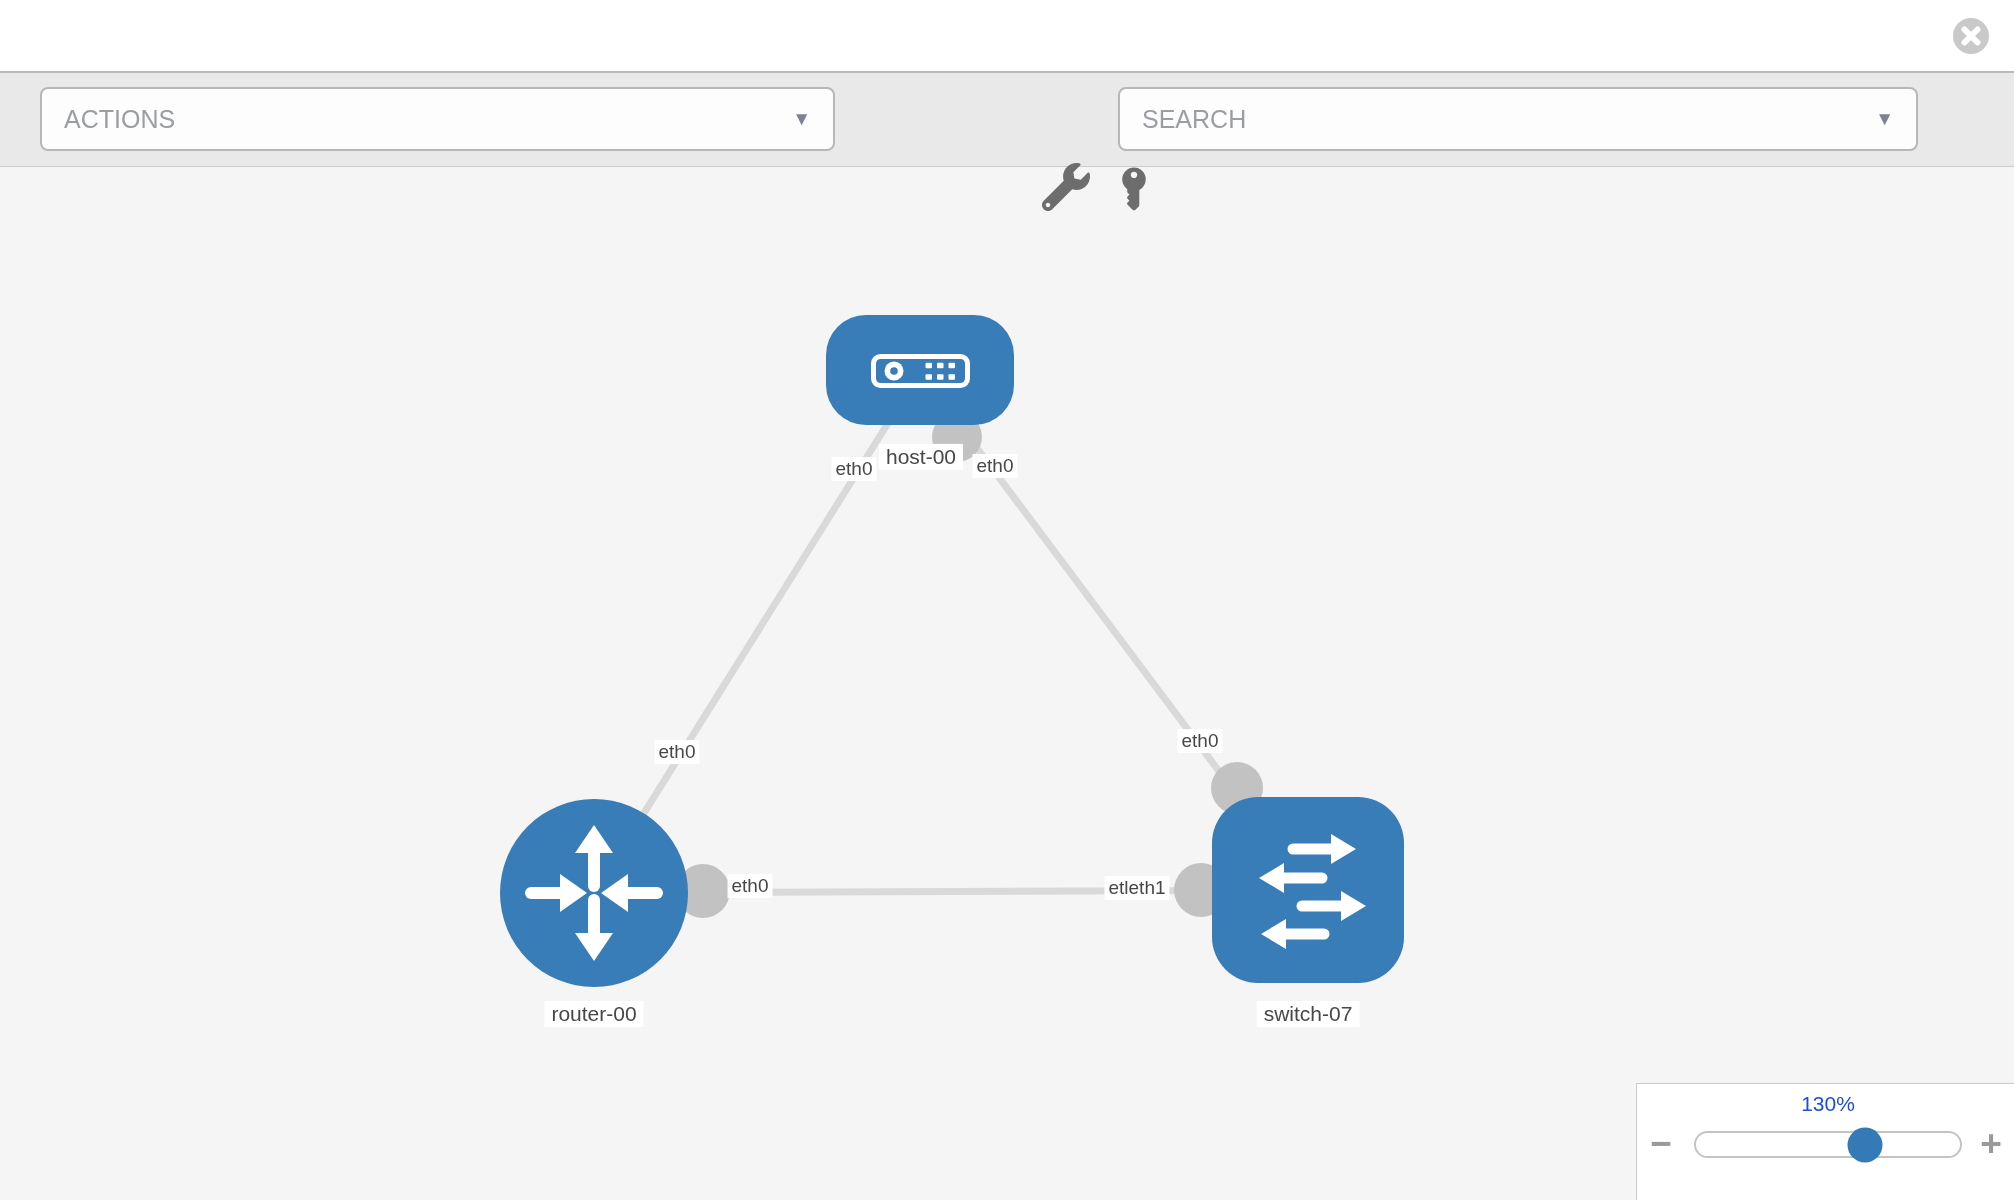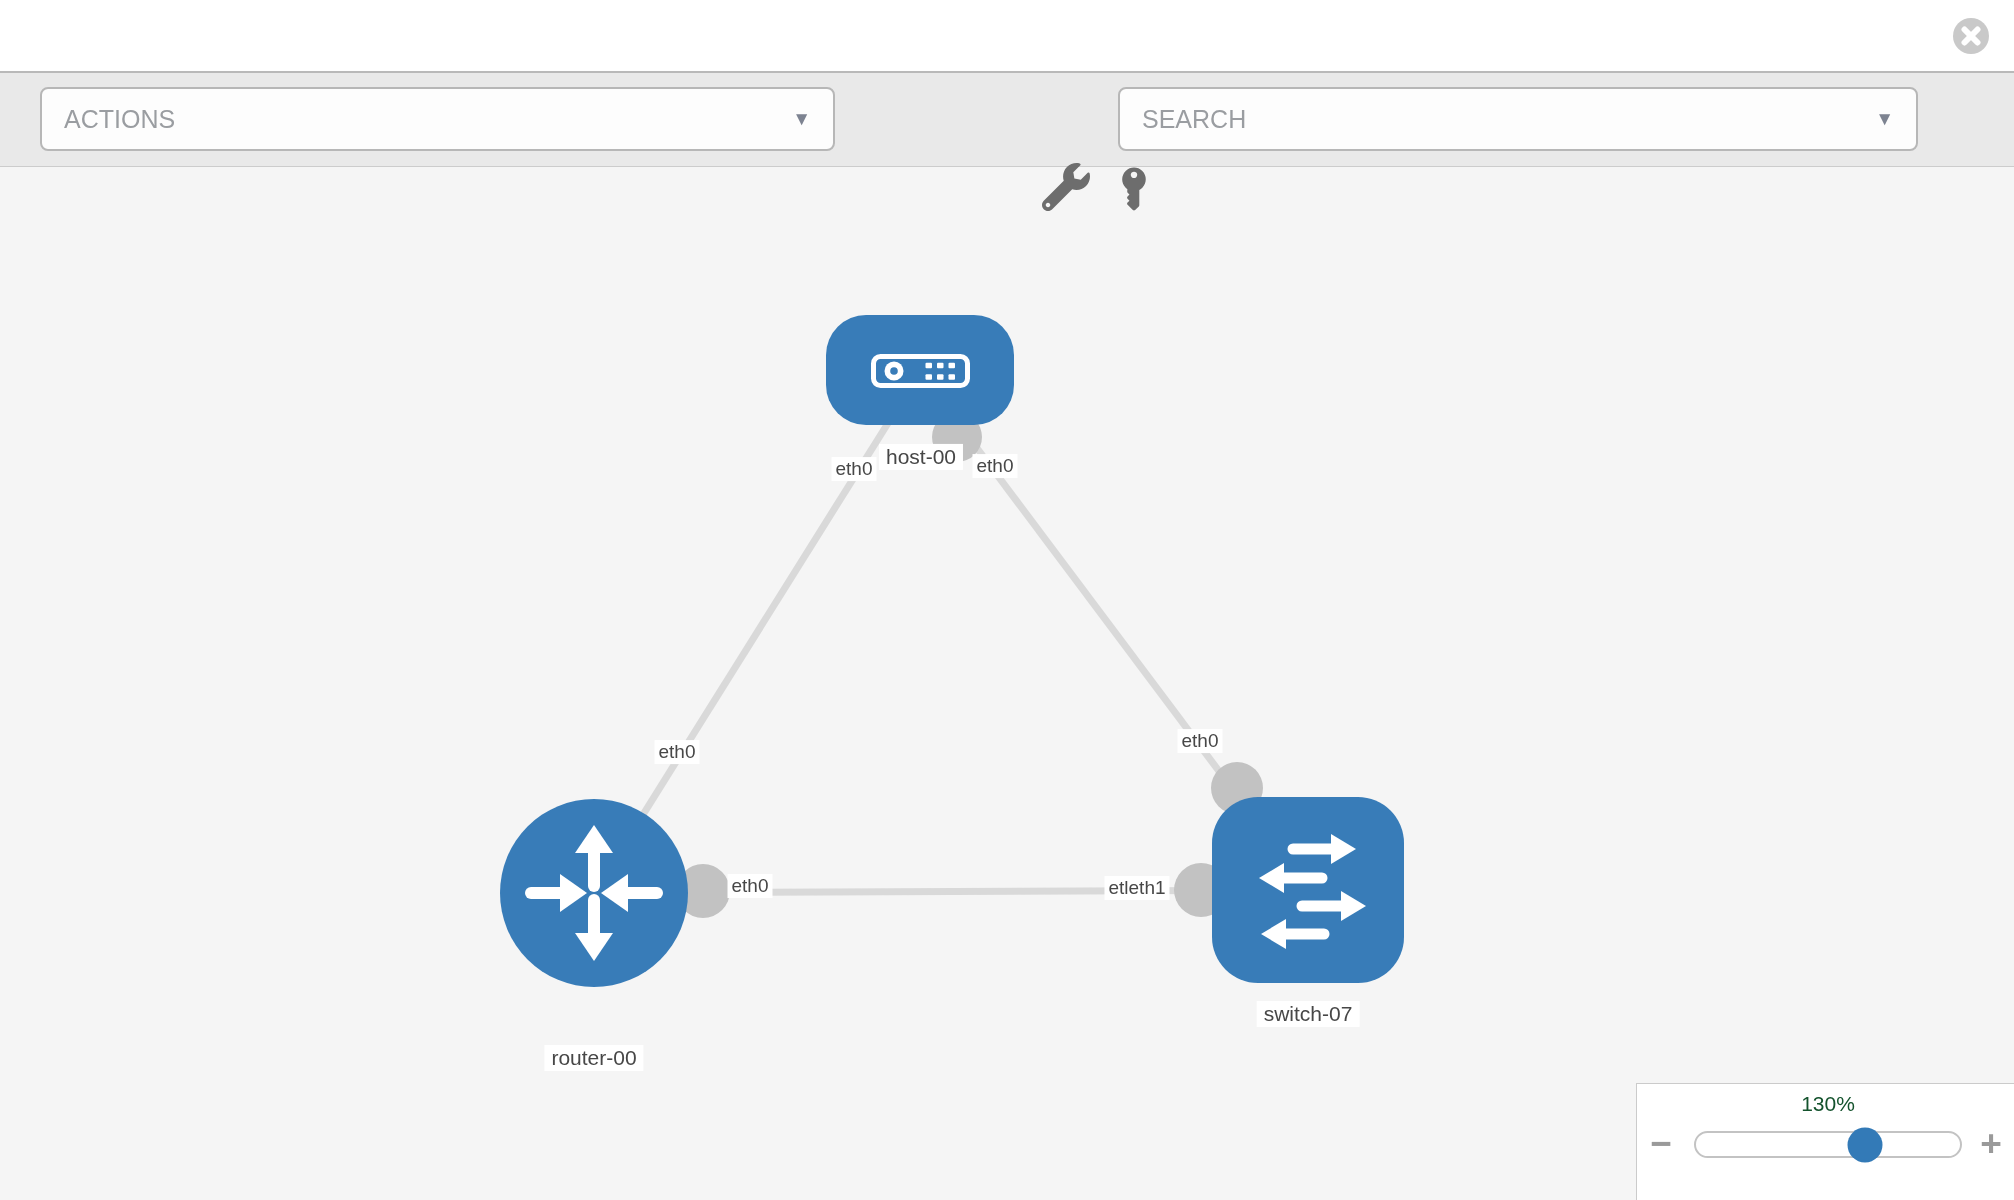--- a/index.html
+++ b/index.html
@@ -50,21 +50,21 @@
   }
   .lbl.small { font-size:19px; padding:1px 4px; }
   .lbl.node  { font-size:21px; padding:1px 7px; }
   
   .zoom-panel {
     position:absolute; left:1632px; top:925px; width:382px; height:117px;
     background:#ffffff; border-top:1px solid #cbcbcb; border-left:1px solid #cbcbcb;
   }
   .zoom-level {
     position:absolute; left:57px; top:8px; width:268px; text-align:center;
-    font-size:21px; color:#14532d;
+    font-size:21px; color:#1d4ed8;
   }
   .zoom-out, .zoom-in {
     position:absolute; top:37px; width:46px; height:46px; border:none; background:none;
     font-size:37px; font-weight:bold; color:#9a9a9a; cursor:pointer; padding:0; line-height:46px;
     text-align:center;
   }
   .zoom-out { left:1px; }
   .zoom-in  { left:331px; }
   .zoom-slider {
     position:absolute; left:57px; top:47px; width:268px; height:27px;
@@ -177,21 +177,21 @@
     </svg>
 
     <div class="lbl small" style="left:850px;  top:311px;">eth0</div>
     <div class="lbl small" style="left:991px;  top:308px;">eth0</div>
     <div class="lbl small" style="left:673px;  top:594px;">eth0</div>
     <div class="lbl small" style="left:1196px; top:583px;">eth0</div>
     <div class="lbl small" style="left:746px;  top:728px;">eth0</div>
     <div class="lbl small" style="left:1133px; top:730px;">etleth1</div>
 
     <div class="lbl node" style="left:917px;  top:299px;">host-00</div>
-    <div class="lbl node" style="left:590px;  top:856px;margin-top:44px;">router-00</div>
+    <div class="lbl node" style="left:590px;  top:856px;">router-00</div>
     <div class="lbl node" style="left:1304px; top:856px;">switch-07</div>
 
     <div class="zoom-panel">
       <div class="zoom-level">130%</div>
       <button class="zoom-out">
         <span>−</span>
       </button>
       <div class="zoom-slider">
         <div class="zoom-thumb"></div>
       </div>

